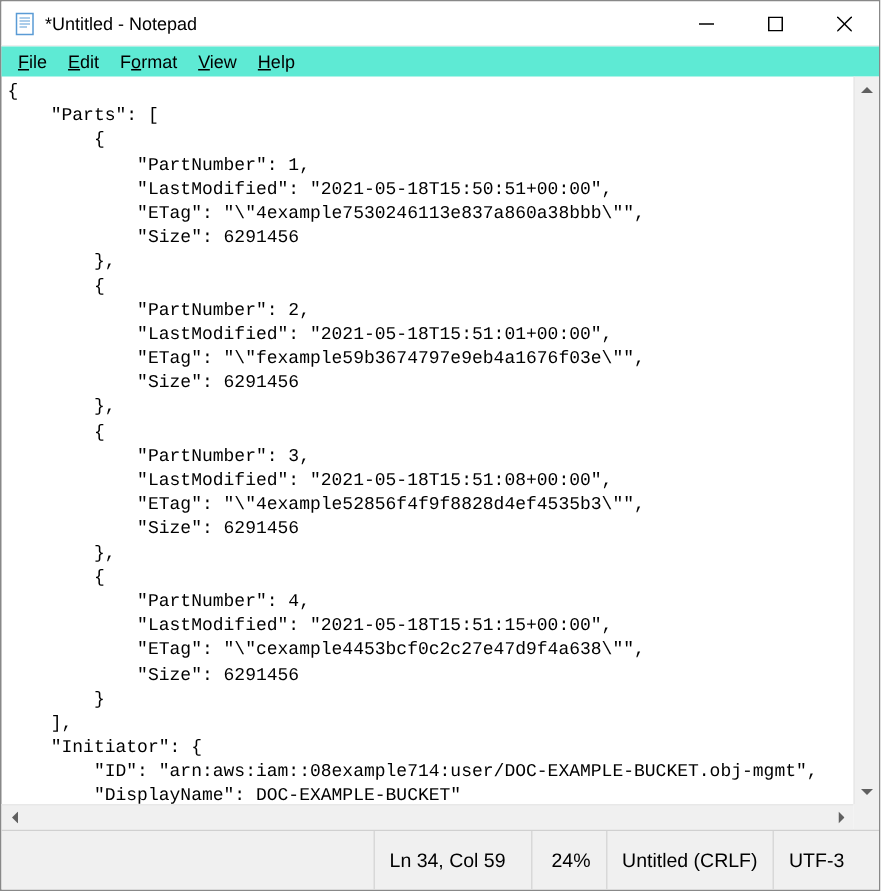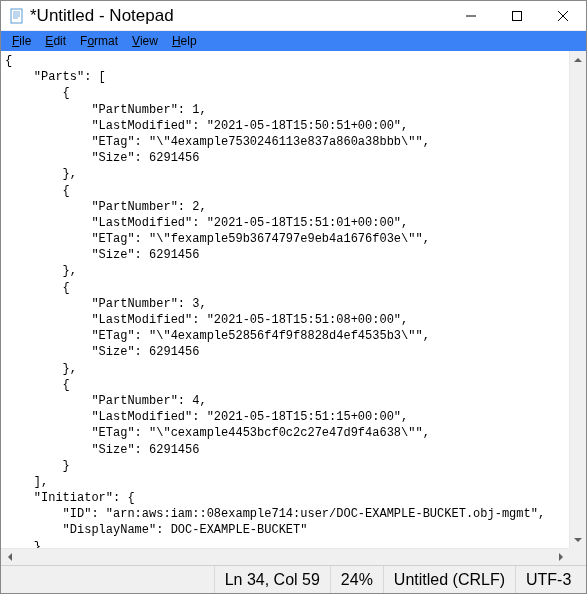--- a/index.html
+++ b/index.html
@@ -32,41 +32,41 @@
       width: 16px;
       height: 16px;
       margin-left: 8px;
       margin-right: 5px;
       display: flex;
       align-items: center;
       justify-content: center;
     }
     .titlebar-title {
       flex: 1;
-      font-size: 17px;
+      font-size: 12px;
       color: #000;
     }
     .win-controls {
       display: flex;
       height: 100%;
     }
     .win-btn {
       width: 46px;
       height: 100%;
       display: flex;
       align-items: center;
       justify-content: center;
       cursor: pointer;
     }
     .menubar {
       height: 20px;
       display: flex;
       align-items: center;
       padding: 0 4px;
-      background: #3b82f6;
+      background: #5eead4;
       font-size: 12px;
     }
     .menu-item {
       padding: 1px 7px;
       cursor: pointer;
     }
     .menu-underline {
       text-decoration: underline;
     }
     .content-area {
@@ -128,26 +128,26 @@
       right: 0;
       width: 17px;
       height: 17px;
       background: #f0f0f0;
     }
     .bottom-scroll-row {
       position: relative;
       height: 17px;
     }
     .statusbar {
-      height: 28px;
+      height: 40px;
       display: flex;
       align-items: stretch;
       background: #f0f0f0;
       border-top: 1px solid #d0d0d0;
-      font-size: 16px;
+      font-size: 13px;
     }
     .status-spacer {
       flex: 1;
       border-right: 1px solid #d8d8d8;
     }
     .status-cell {
       padding: 0 10px;
       display: flex;
       align-items: center;
       border-right: 1px solid #d8d8d8;

